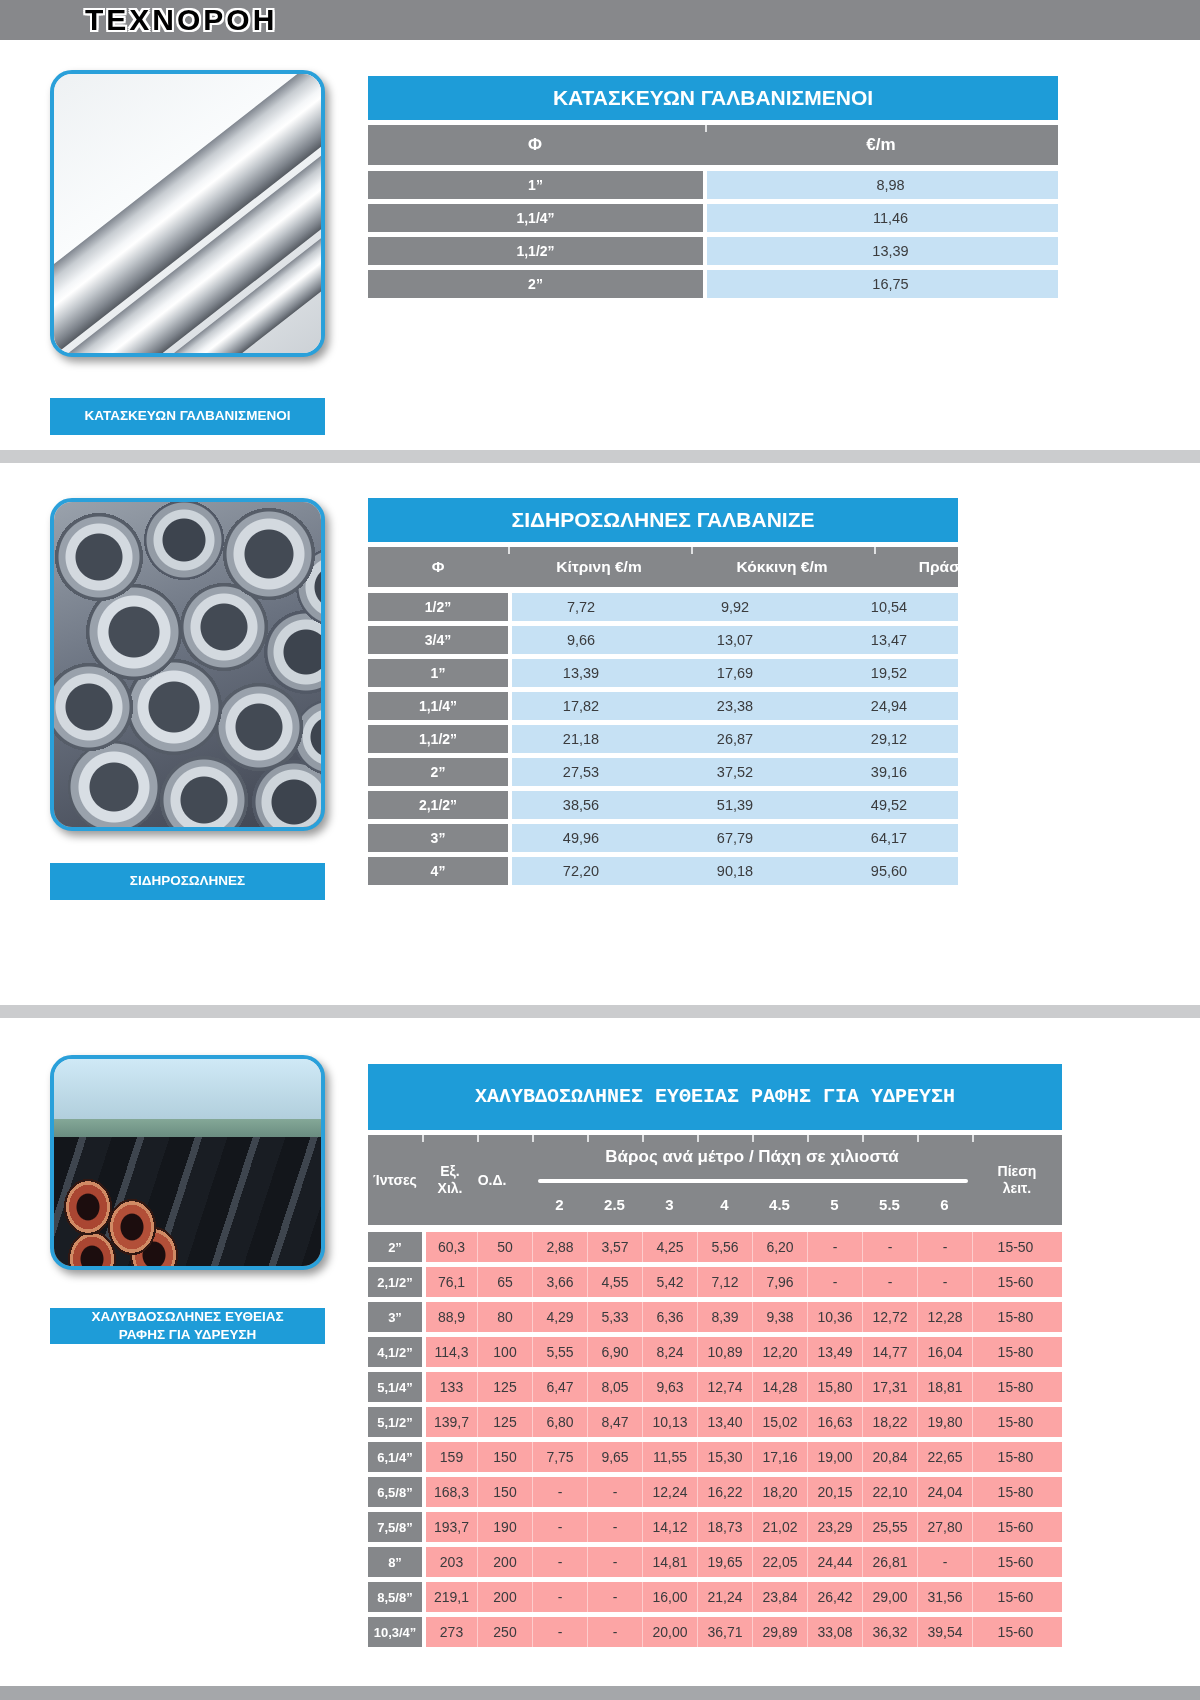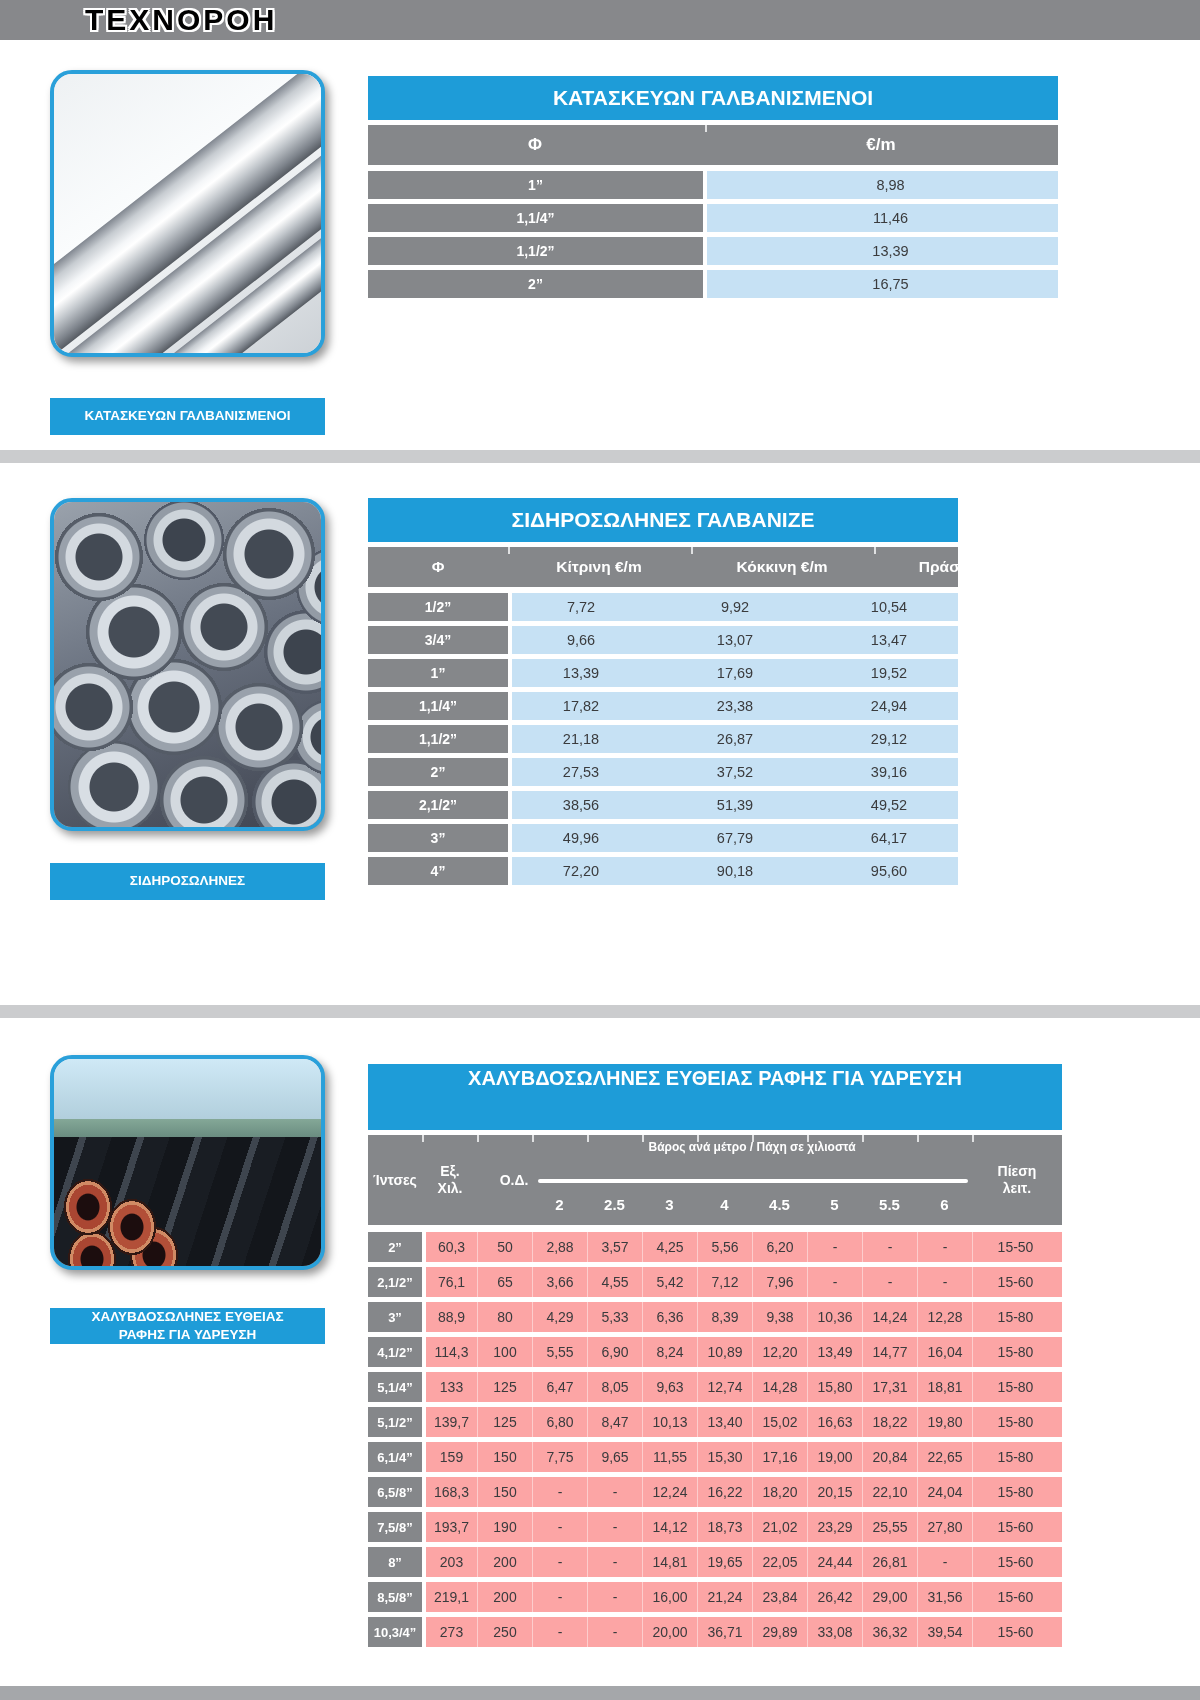--- a/index.html
+++ b/index.html
@@ -92,34 +92,34 @@
 
   
   .tbl { position: absolute; left: 368px; }
   #tbl-1 { top: 76px;   width: 690px; }
   #tbl-2 { top: 498px;  width: 590px; }
   #tbl-3 { top: 1064px; width: 694px; }
 
   .t-title { background: #1E9CD8; color: #fff; font-weight: bold; text-align: center; }
   #tbl-1 .t-title, #tbl-2 .t-title { height: 44px; line-height: 44px; font-size: 21px; margin-bottom: 5px; }
   #tbl-3 .t-title { height: 66px; font-size: 20px; line-height: 1.4; display: flex;
-    justify-content: center; margin-bottom: 5px; }
+    flex-direction: column; justify-content: center; margin-bottom: 5px; font-family: Liberation Mono, monospace; }
 
   .t-head { position: relative; background: #85878A; color: #fff; font-weight: bold; }
   #tbl-1 .t-head, #tbl-2 .t-head { height: 40px; margin-bottom: 6px; }
   #tbl-3 .t-head { height: 90px; margin-bottom: 7px; }
   .hlabel { position: absolute; top: 0; transform: translateX(-50%);
     white-space: nowrap; line-height: 40px; }
   #tbl-1 .hlabel { font-size: 17px; }
   #tbl-2 .hlabel { font-size: 15.5px; }
   .vlabel { position: absolute; top: 0; height: 100%; transform: translateX(-50%);
     display: flex; flex-direction: column; align-items: center; justify-content: center;
     line-height: 1.2; font-size: 14px; white-space: nowrap; }
-  #t3-span-header { position: absolute; left: 384px; top: 5px; transform: translateX(-50%);
-    font-size: 12px; white-space: nowrap; text-align: right; }
+  #t3-span-header { position: absolute; left: 384px; top: 12px; transform: translateX(-50%);
+    font-size: 17px; white-space: nowrap; text-align: right; }
   #t3-underline { position: absolute; left: 170px; width: 430px; top: 44px; height: 4px;
     background: #ffffff; border-radius: 2px; }
   #t3-thickness { position: absolute; left: 164px; top: 54px; width: 440px; height: 32px;
     display: grid; grid-template-columns: repeat(8, 1fr); }
   #t3-thickness span { text-align: center; line-height: 32px; font-size: 15px; }
   .tick { position: absolute; top: 0; width: 2px; height: 7px; background: rgba(255,255,255,.75); }
 
   .t-row { display: flex; margin-bottom: 5px; height: 28px; }
   #t3-rows .t-row { height: 30px; }
   .cell-label { background: #85878A; color: #fff; font-weight: bold; display: flex;
@@ -296,21 +296,21 @@
 <div class="tbl" id="tbl-3">
   <div class="t-title">
     <div>ΧΑΛΥΒΔΟΣΩΛΗΝΕΣ ΕΥΘΕΙΑΣ ΡΑΦΗΣ ΓΙΑ ΥΔΡΕΥΣΗ</div>
   </div>
   <div class="t-head">
     <span class="vlabel" style="left:27px">Ίντσες</span>
     <span class="vlabel" style="left:82px">
       <span>Εξ.</span>
       <span>Χιλ.</span>
     </span>
-    <span class="vlabel" style="left:146px">Ο.Δ.</span>
+    <span class="vlabel" style="left:124px">Ο.Δ.</span>
     <span id="t3-span-header">Βάρος ανά μέτρο / Πάχη σε χιλιοστά</span>
     <span id="t3-underline"></span>
     <span id="t3-thickness">
         <span>2</span>
         <span>2.5</span>
         <span>3</span>
         <span>4</span>
         <span>4.5</span>
         <span>5</span>
         <span>5.5</span>
@@ -369,21 +369,21 @@
         <div class="cell-label t3-label">3”</div>
         <div class="t3-values">
           <div class="cell-value">88,9</div>
           <div class="cell-value">80</div>
           <div class="cell-value">4,29</div>
           <div class="cell-value">5,33</div>
           <div class="cell-value">6,36</div>
           <div class="cell-value">8,39</div>
           <div class="cell-value">9,38</div>
           <div class="cell-value">10,36</div>
-          <div class="cell-value">14,24</div>
+          <div class="cell-value">12,72</div>
           <div class="cell-value">12,28</div>
           <div class="cell-value">15-80</div>
         </div>
       </div>
       <div class="t-row">
         <div class="cell-label t3-label">4,1/2”</div>
         <div class="t3-values">
           <div class="cell-value">114,3</div>
           <div class="cell-value">100</div>
           <div class="cell-value">5,55</div>

